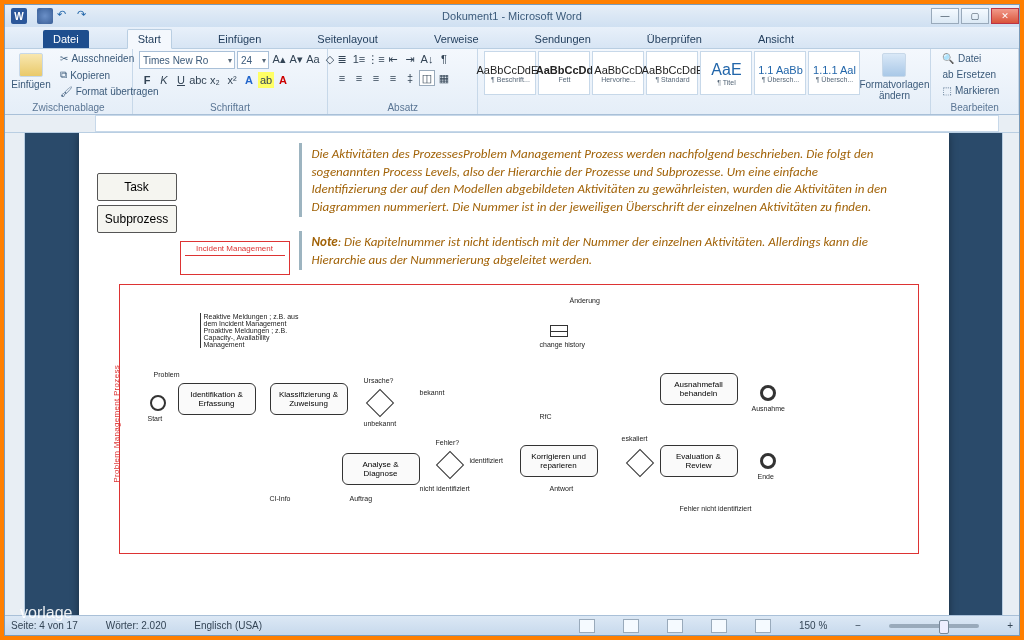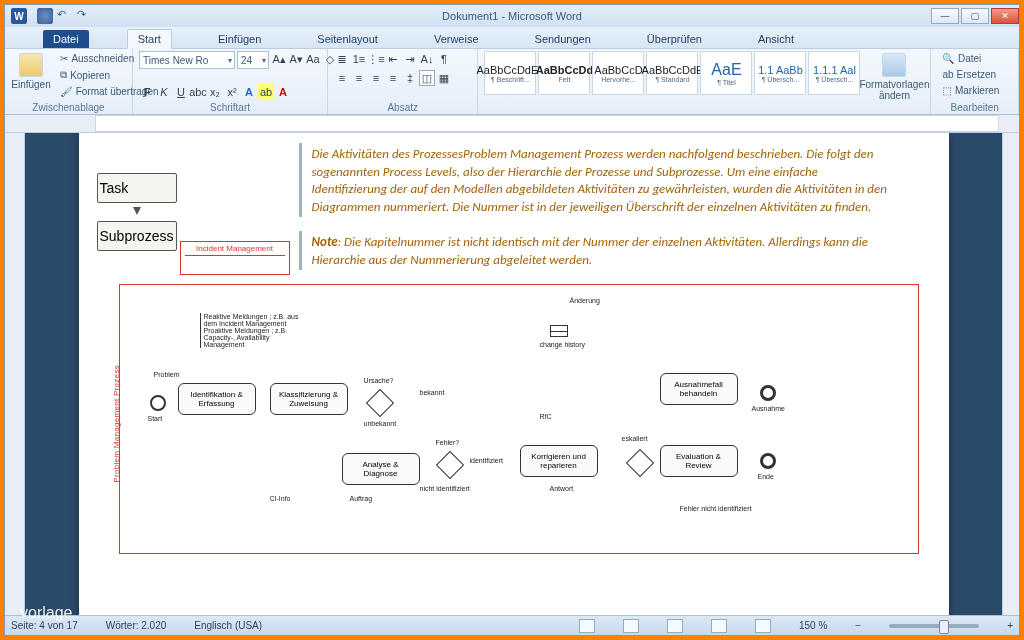--- a/index.html
+++ b/index.html
@@ -37,21 +37,21 @@
   .style-item .prev { font-size: 11px; color: #222; }
   .ruler-h { height: 18px; background: #e8eef4; border-bottom: 1px solid #b9cee2; position: relative; overflow: hidden; font-size: 8px; color: #567; }
   .ruler-h .track { position: absolute; left: 90px; right: 20px; top: 0; bottom: 0; background: #fff; border: 1px solid #c7d8e9; }
   .workarea { flex: 1; display: flex; background: #335577; position: relative; overflow: hidden; }
   .ruler-v { width: 20px; background: #e8eef4; border-right: 1px solid #b9cee2; }
   .docpane { flex: 1; background: #2a4a6a; overflow: auto; position: relative; }
   .page { width: 870px; min-height: 1100px; background: #fff; margin: 0 auto 20px; box-shadow: 0 2px 8px rgba(0,0,0,.4); position: relative; padding: 10px 60px 40px 100px; }
   .section-head { font-family: Arial, sans-serif; font-size: 17px; font-weight: bold; margin: 4px 0 10px; }
   .section-head .num { margin-right: 18px; }
   .legend { position: absolute; left: 18px; top: 40px; width: 80px; }
-  .leg-box { border: 1px solid #555; background: #f5f5f0; font-size: 14px; padding: 6px 2px; border-radius: 2px; margin-bottom: 14px; position: relative; }
+  .leg-box { border: 1px solid #555; background: #f5f5f0; font-size: 12px; text-align: center; padding: 6px 2px; border-radius: 2px; position: relative; }
   .leg-arrow { width: 0; height: 0; border-left: 4px solid transparent; border-right: 4px solid transparent; border-top: 8px solid #555; margin: -10px auto 6px; }
   .bodytext { font-family: Calibri, sans-serif; font-size: 13px; font-style: italic; line-height: 1.35; border-left: 3px solid #9db4c0; padding: 2px 0 2px 10px; margin: 0 0 14px 120px; color: #a16207; }
   .bodytext b { font-style: italic; }
   .bpmn { border: 1px solid #d33; margin: 6px -30px 0 -60px; padding: 10px 10px 30px 28px; position: relative; height: 270px; }
   .pool { border: 1px solid #d33; font-size: 8px; color: #d33; text-align: center; padding: 2px 4px 10px; position: absolute; width: 110px; background: #fff; }
   .pool::after { content: ""; display: block; border-top: 1px solid #d33; margin-top: 2px; height: 8px; }
   .lane-label { position: absolute; left: -8px; top: 80px; writing-mode: vertical-rl; transform: rotate(180deg); font-size: 8px; color: #d33; letter-spacing: .3px; }
   .activity { position: absolute; border: 1px solid #333; border-radius: 6px; background: #fafafa; font-size: 8px; text-align: center; padding: 6px 4px; width: 78px; }
   .gateway { position: absolute; width: 20px; height: 20px; border: 1px solid #333; transform: rotate(45deg); background: #fff; }
   .event { position: absolute; width: 16px; height: 16px; border: 2px solid #333; border-radius: 50%; background: #fff; }
@@ -119,21 +119,21 @@
               <span>🖌</span>
               <span>Format übertragen</span>
             </div>
         </div>
       </div>
       <div class="label">Zwischenablage</div>
     </div>
 
     <div class="group" style="width:195px">
       <div class="body">
-          <div class="col" style="gap:15px">
+          <div class="col" style="gap:3px">
         <div class="fontsel">
           <div class="combobox" style="width:96px">Times New Ro</div>
           <div class="combobox" style="width:32px">24</div>
           <div class="btnrow">
                 <span>A▴</span>
                 <span>A▾</span>
                 <span>Aa</span>
                 <span>◇</span>
               </div>
         </div>

